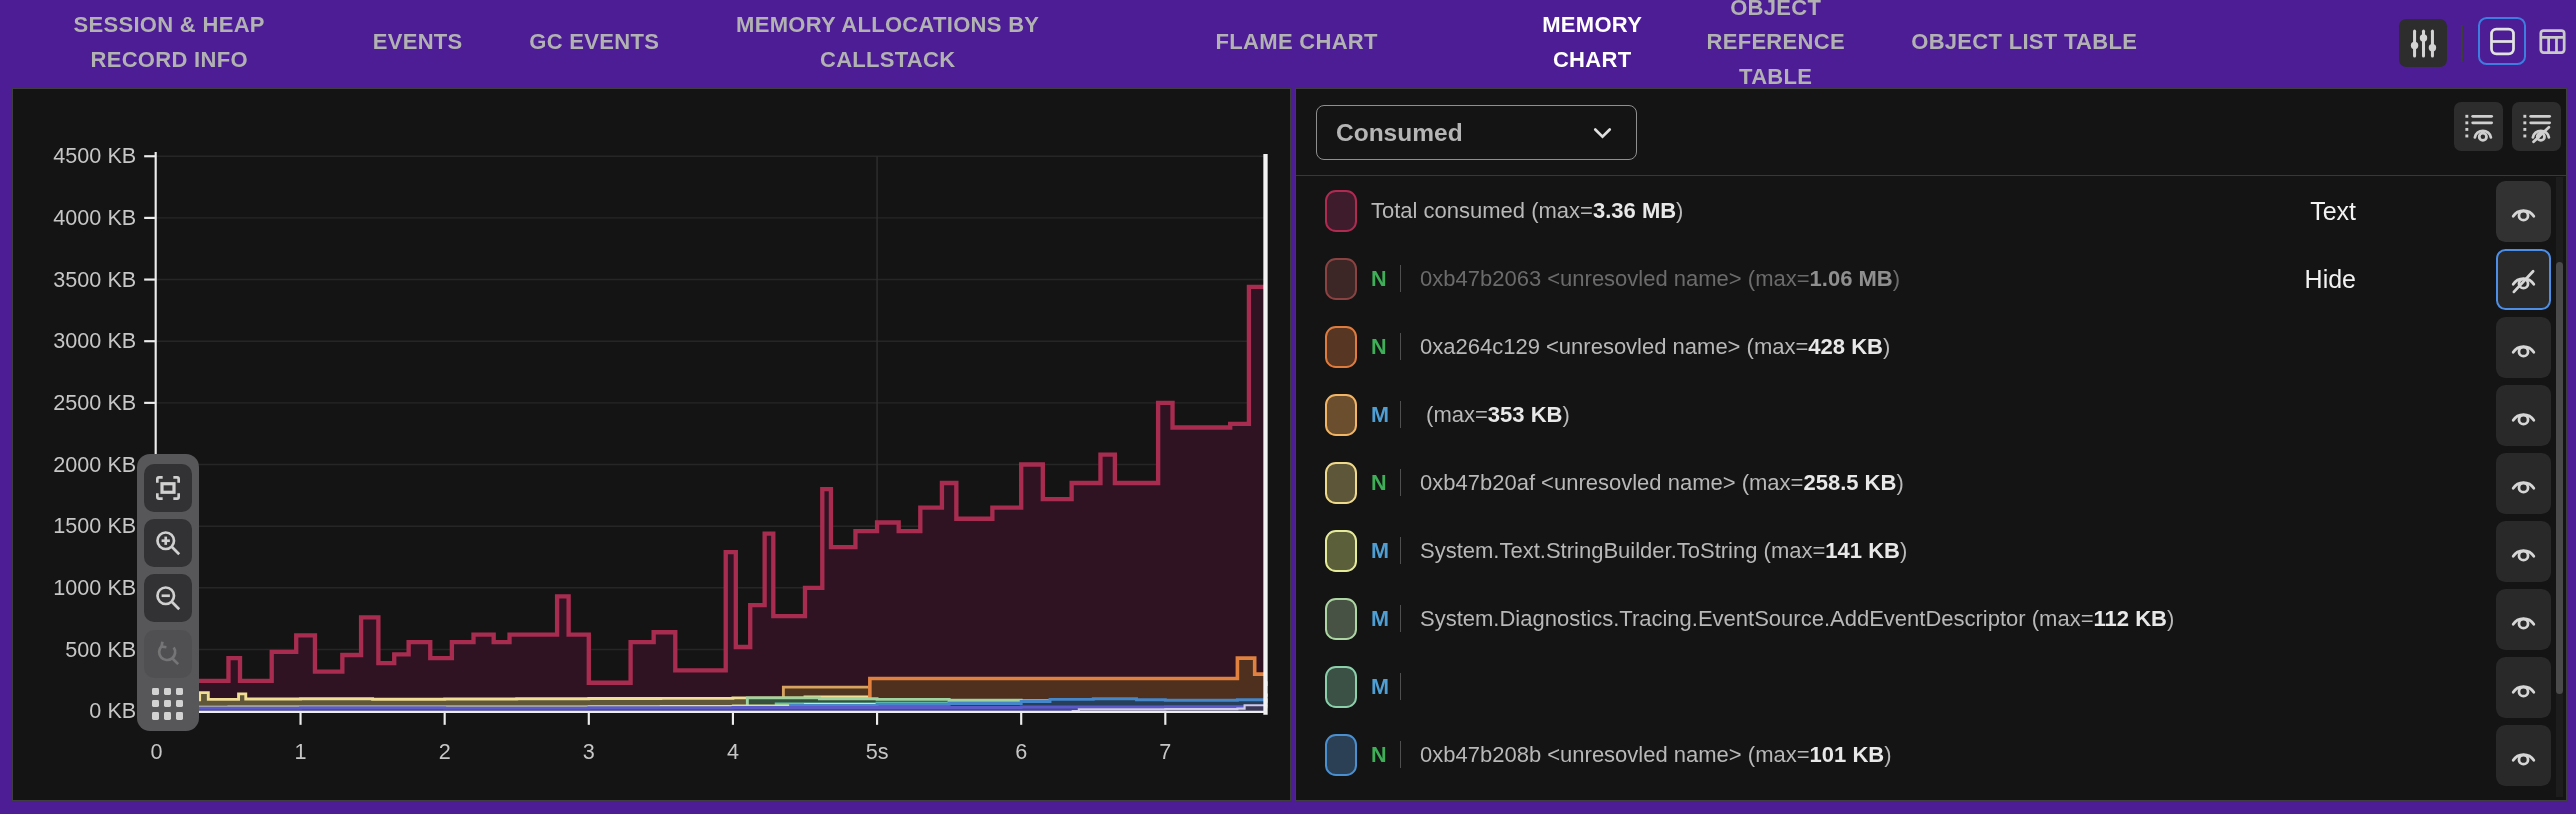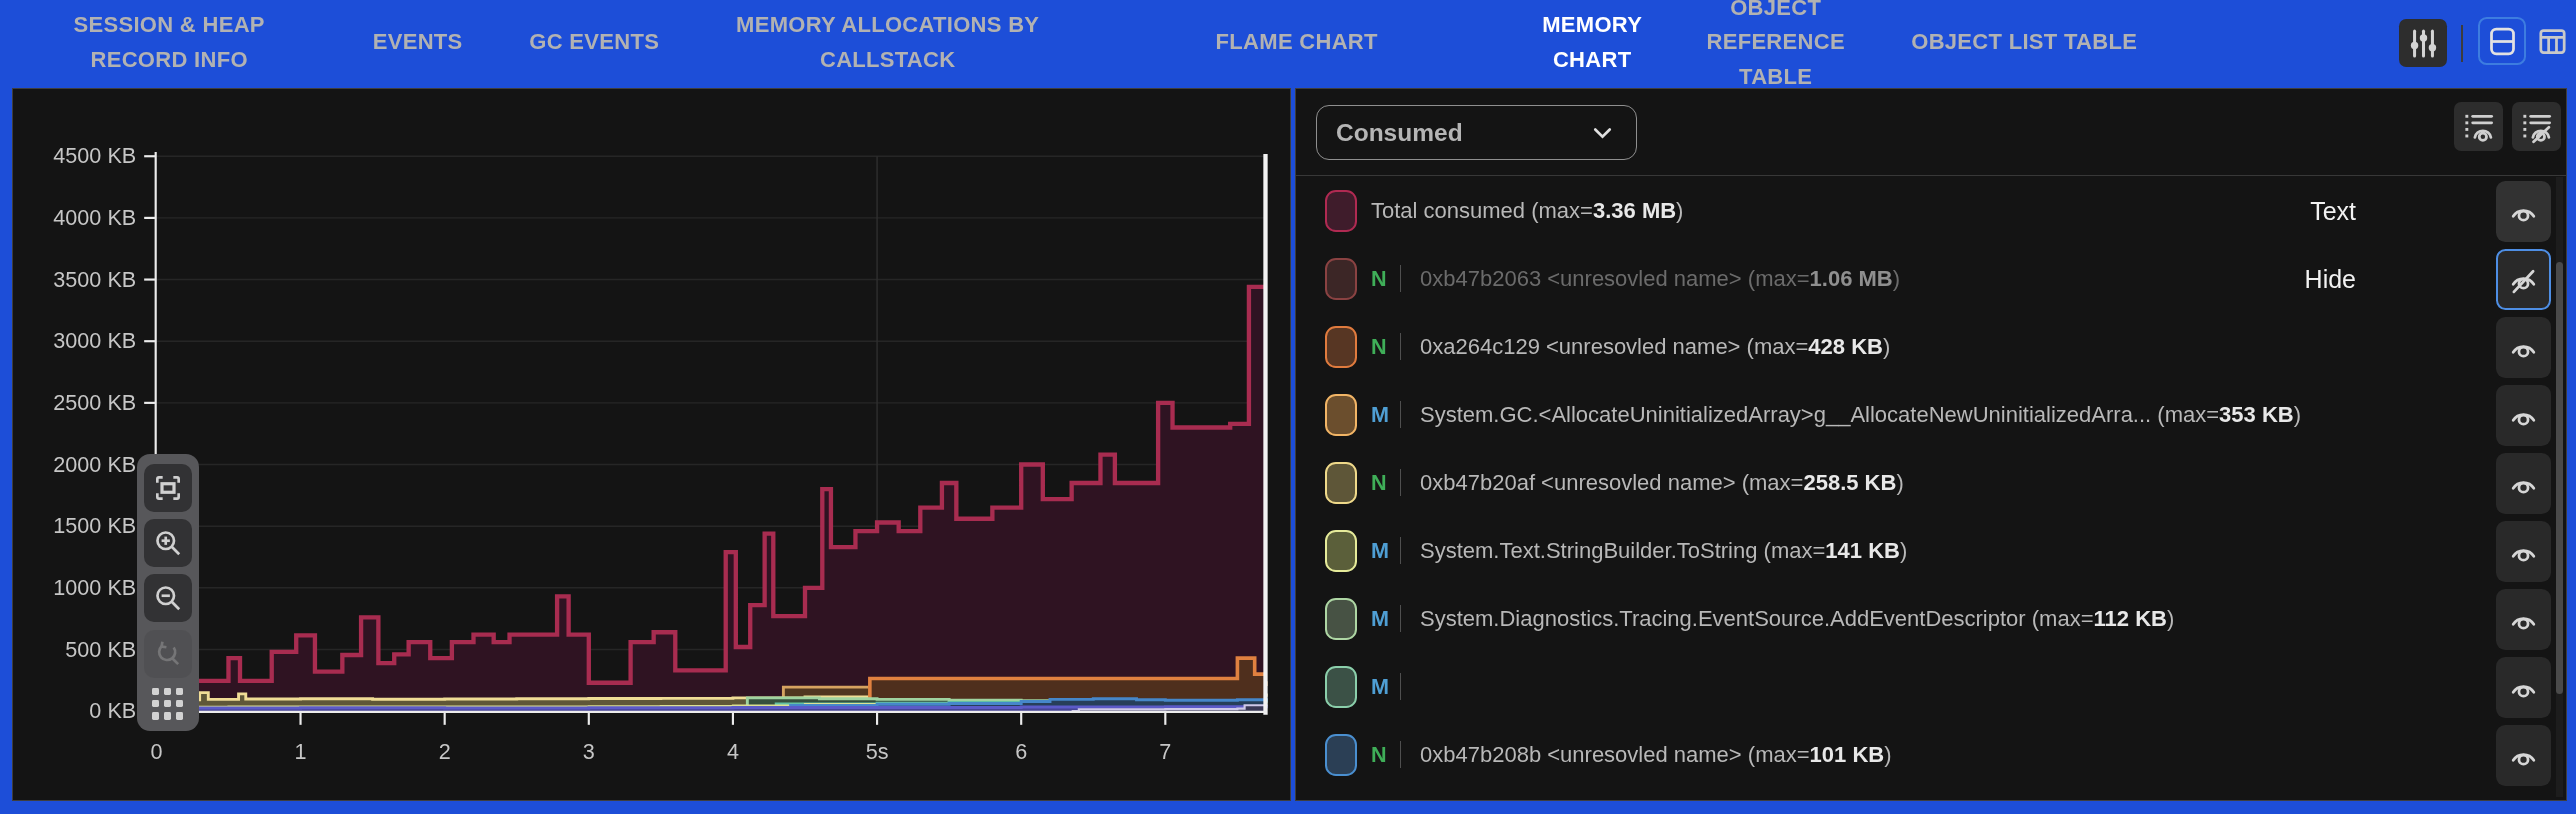--- a/index.html
+++ b/index.html
@@ -1,16 +1,16 @@
 <!DOCTYPE html>
 <html style="font-size:11.5px"><head>
 <meta charset="utf-8">
 <style>
   html,body{margin:0;padding:0;background:#1c1c1c;}
-  .page{position:relative;width:2576px;height:814px;background:#1d4ed8;
+  .page{position:relative;width:2576px;height:814px;background:#4c1d95;
         font-family:"Liberation Sans",sans-serif;overflow:hidden;}
   
   .topbar{position:absolute;left:0;top:0;width:2576px;height:86px;}
   .tabs{position:absolute;left:7.2px;top:0;height:85px;display:flex;align-items:center;}
   .tab{display:flex;align-items:center;justify-content:center;height:85px;text-align:center;
        font-size:22px;font-weight:700;letter-spacing:0.3px;color:#b2b2b2;line-height:1.55;cursor:pointer;}
   .tab.active{color:#ffffff;text-underline-offset:7.2px;text-decoration-thickness:2.2px;}
   .tab:nth-child(1){width:324px;}
   .tab:nth-child(2){width:173px;}
   .tab:nth-child(3){width:180px;}
@@ -39,21 +39,21 @@
                 padding:6.5px 0 4.3px 0;z-index:5;}
   .ztb{width:48px;height:48px;border-radius:10px;background:#323234;margin:3.6px 0;display:flex;
        align-items:center;justify-content:center;cursor:pointer;}
   .ztb.disabled{background:#4c4c4e;opacity:.55;}
   .zdots{width:48px;height:45px;display:flex;align-items:center;justify-content:center;cursor:grab;}
   .dotgrid{display:grid;grid-template-columns:repeat(3,7.2px);grid-template-rows:repeat(3,7.2px);gap:5px;}
   .dotgrid i{background:#d2d2d2;border-radius:1.4px;}
   
   .legend-header{position:absolute;left:0;top:0;right:0;height:86px;border-bottom:1.4px solid #383838;}
   .series-select{position:absolute;left:20px;top:16px;width:321px;height:55px;border:1.4px solid #8f8f8f;
-                 border-radius:13px;display:flex;align-items:center;box-sizing:border-box;
+                 border-radius:8px;display:flex;align-items:center;box-sizing:border-box;
                  padding:0 19px;cursor:pointer;}
   .series-select .val{font-size:24.5px;font-weight:700;color:#b5b5b5;flex:1;}
   .hdr-icon{position:absolute;width:49px;height:49px;top:13px;background:#2d2d2d;border-radius:7.2px;
             display:flex;align-items:center;justify-content:center;cursor:pointer;}
   #hdr-show-all{left:1158px;} #hdr-hide-all{left:1216px;}
   .legend-list{position:absolute;left:0;top:88px;right:0;bottom:0;overflow:hidden;}
   .legend-row{position:relative;height:68px;}
   .swatch{position:absolute;left:29px;top:13px;width:32px;height:42px;border-radius:10.8px;
           border:2.5px solid;box-sizing:border-box;}
   .kind{position:absolute;left:75px;top:0;height:68px;display:flex;align-items:center;
@@ -365,21 +365,20 @@
                 <circle cx="12" cy="15" r="3.3"></circle>
               </svg>
             </span>
           </span>
         </div>
         <div class="legend-row haskind">
           <span class="swatch" style="border-color:#f2b566;background:#6b4e2d"></span>
           <span class="kind" style="color:#4f9fd4">M</span>
           <span class="kdiv"></span>
           <span class="rowtext">
-            <span>System.GC.&lt;AllocateUninitializedArray&gt;g__AllocateNewUninitializedArra...</span>
             <span>&nbsp;(max=<b>353 KB</b>)</span>
           </span>
           <span class="eye-btn">
             <span>
               <svg width="33" height="33" viewBox="0 0 24 24" fill="none" stroke="#d6d6d6" stroke-width="2" stroke-linecap="round">
                 <path d="M4.5 15.5 A 8.8 8.8 0 0 1 19.5 15.5"></path>
                 <circle cx="12" cy="15" r="3.3"></circle>
               </svg>
             </span>
           </span>

